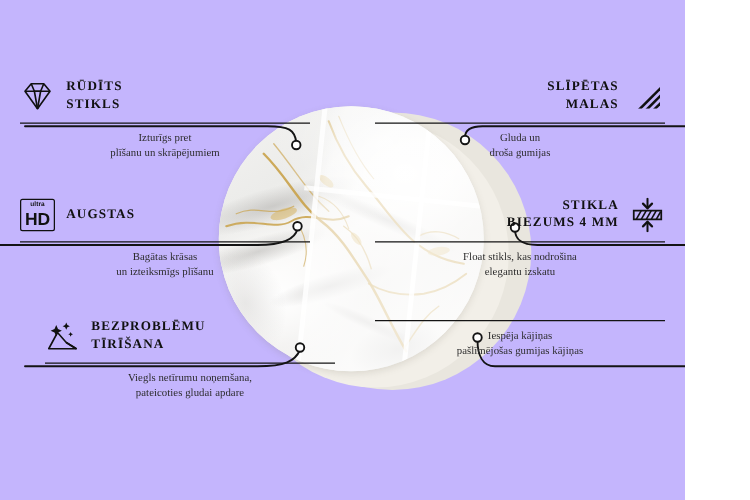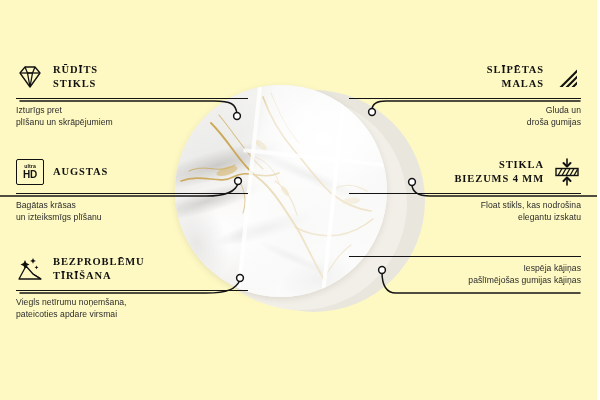--- a/index.html
+++ b/index.html
@@ -2,24 +2,24 @@
 <html><head>
 <meta charset="utf-8">
 <style>
   html, body {
     margin: 0;
     padding: 0;
     background: #ffffff;
   }
   #stage {
     position: relative;
-    width: 597px;
+    width: 548px;
     height: 400px;
     overflow: hidden;
-    background: #fef9c3;
+    background: #c4b5fd;
     font-family: "Liberation Serif", serif;
   }
 
   
   #photo-area {
     position: absolute;
     left: 175px;
     top: 78px;
     width: 250px;
     height: 248px;
@@ -167,26 +167,27 @@
     line-height: 1.38;
     color: #111111;
     text-transform: uppercase;
   }
   .rule {
     height: 0;
     border-top: 1.4px solid #141414;
     margin-top: 4px;
   }
   .feat-sub {
-    font-family: Liberation Sans, sans-serif;
+    font-family: Liberation Serif, serif;
     font-size: 8.6px;
     line-height: 1.42;
     color: #2b2b2b;
     margin-top: 5px;
     letter-spacing: 0.05px;
+    text-align: center;
   }
 
   
   .hd-badge {
     width: 26px;
     height: 24px;
     border: 1.4px solid #111;
     border-radius: 2px;
     display: flex;
     flex-direction: column;
@@ -196,21 +197,21 @@
   }
   .hd-badge .hd-top {
     font-family: "Liberation Sans", sans-serif;
     font-size: 5.2px;
     font-weight: bold;
     letter-spacing: 0.1px;
     color: #111;
   }
   .hd-badge .hd-bot {
     font-family: "Liberation Sans", sans-serif;
-    font-size: 10px;
+    font-size: 14px;
     font-weight: bold;
     letter-spacing: -0.2px;
     color: #111;
     margin-top: 0.5px;
   }
 </style>
 </head>
 <body>
 
 <div id="stage">
@@ -315,40 +316,40 @@
         <span>AUGSTAS</span><br>
       </span>
     </div>
     <div class="rule"></div>
     <div class="feat-sub">
       <span>Bagātas krāsas</span><br>
       <span>un izteiksmīgs plīšanu</span>
     </div>
   </div>
 
-  <div class="feature left" style="top:252px;">
+  <div class="feature left" style="top:252px;margin-left:20px;">
     <div class="feat-head">
       <span class="feat-icon">
         <svg viewBox="0 0 28 28" width="28" height="28" fill="none" stroke="#111" stroke-width="1.3" stroke-linejoin="round">
           <path d="M3 24 L 10 11 L 17 19 L 25 24 Z"></path>
           <path d="M17 19 L 25 24"></path>
           <path d="M9 5 l1.4 3.1 L13.5 9.5 l-3.1 1.4 L9 14 l-1.4-3.1 L4.5 9.5 l3.1-1.4 Z" fill="#111" stroke="none"></path>
           <path d="M17 3 l0.9 2 2 0.9 -2 0.9 -0.9 2 -0.9-2 -2-0.9 2-0.9 Z" fill="#111" stroke="none"></path>
           <path d="M20.5 10.5 l0.6 1.3 1.3 0.6 -1.3 0.6 -0.6 1.3 -0.6-1.3 -1.3-0.6 1.3-0.6 Z" fill="#111" stroke="none"></path>
         </svg>
       </span>
       <span class="feat-title">
         <span>BEZPROBLĒMU</span><br>
         <span>TĪRĪŠANA</span>
       </span>
     </div>
     <div class="rule"></div>
     <div class="feat-sub">
       <span>Viegls netīrumu noņemšana,</span><br>
-      <span>pateicoties apdare virsmai</span>
+      <span>pateicoties gludai apdare</span>
     </div>
   </div>
 
   <div class="feature right" style="top:60px;">
     <div class="feat-head">
       <span class="feat-icon">
         <svg viewBox="0 0 28 28" width="28" height="28">
           <defs>
             <clipPath id="triclip">
                 <path d="M24 4 V 24 H 4 Z"></path>

